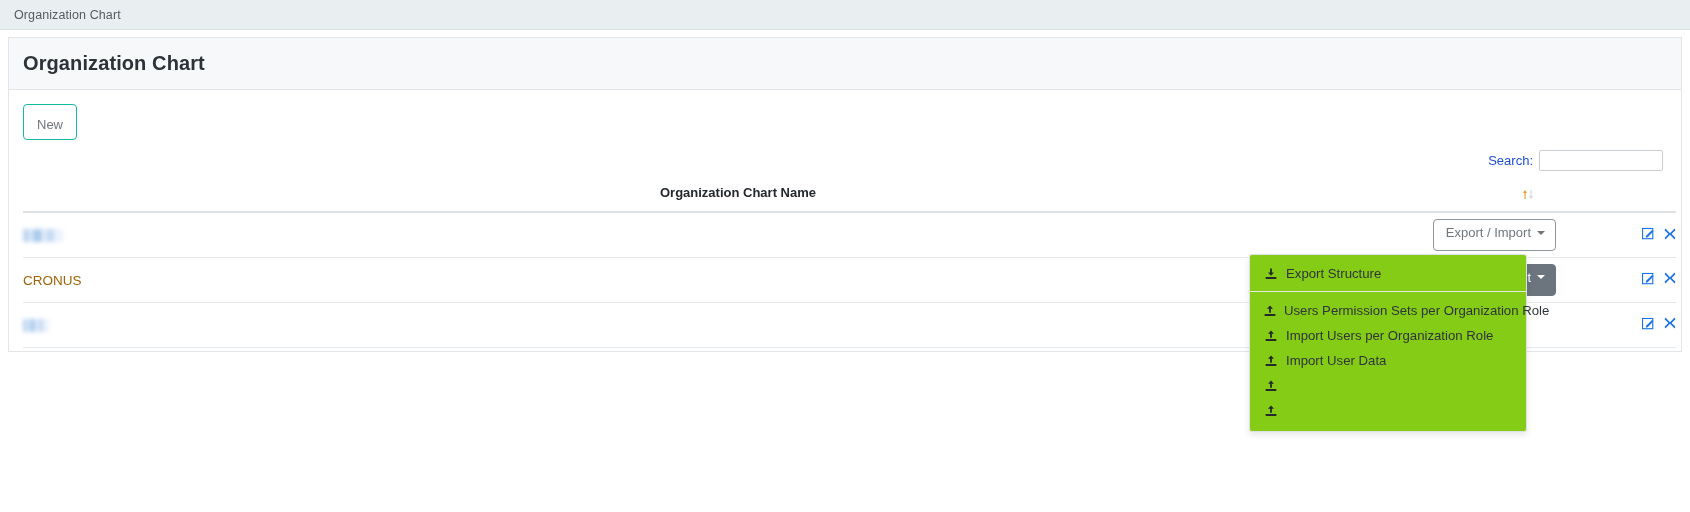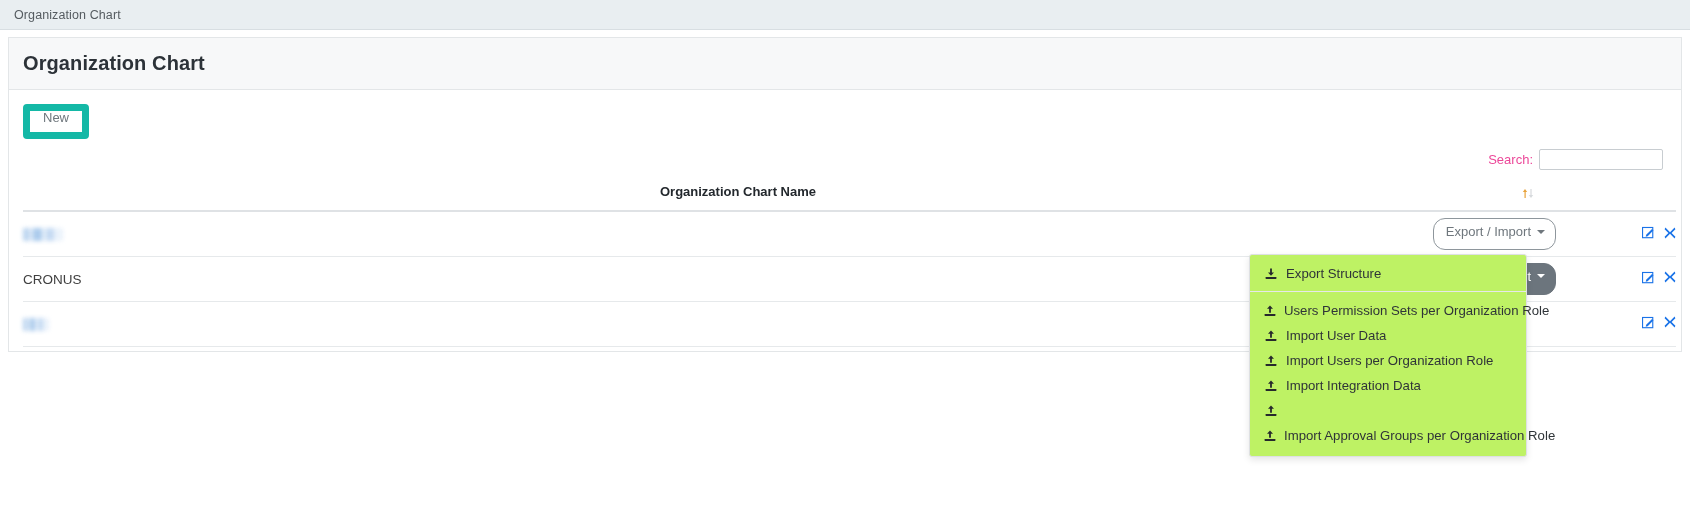--- a/index.html
+++ b/index.html
@@ -52,41 +52,41 @@
   }
 
   .card-body {
     padding: 14px 14px 0 14px;
     position: relative;
   }
 
   
   .btn-new {
     display: inline-block;
-    padding: 0 13px 7px 13px;
+    padding: 13px 13px 7px 13px;
     font-size: 13px;
     color: #6f777d;
     background: #ffffff;
-    border: 7px solid #14b8a6;
+    border: 1px solid #14b8a6;
     border-radius: 4px;
     line-height: 1.1;
     cursor: pointer;
   }
 
   
   .search-row {
     margin-top: 10px;
     display: flex;
     justify-content: flex-end;
     align-items: center;
     padding-right: 4px;
   }
   .search-label {
     font-size: 13px;
-    color: #ec4899;
+    color: #1d4ed8;
     margin-right: 6px;
   }
   .search-input {
     width: 124px;
     height: 21px;
     border: 1px solid #c8cdd1;
     border-radius: 2px;
     background: #fff;
     font-size: 13px;
     padding: 0 4px;
@@ -129,21 +129,21 @@
     padding: 0;
     height: 45px;
     vertical-align: middle;
   }
   td.cell-name    { padding-left: 18px; }
   td.cell-action  { text-align: right; padding-right: 186px; }
   td.cell-icons   { text-align: right; padding-right: 16px; white-space: nowrap; }
 
   .name-link {
     font-size: 13.5px;
-    color: #404040;
+    color: #a16207;
     text-decoration: none;
     cursor: pointer;
   }
   .name-redacted {
     display: inline-block;
     height: 13px;
     border-radius: 1px;
     background: linear-gradient(90deg,
         #b9d3ef 0%, #b9d3ef 16%,
         #dce9f7 16%, #dce9f7 26%,
@@ -156,21 +156,21 @@
     vertical-align: middle;
   }
   .name-redacted.w1 { width: 40px; }
   .name-redacted.w2 { width: 26px; }
 
   
   .btn-ei {
     display: inline-block;
     padding: 6px 10px 9px 12px;
     font-size: 13px;
-    border-radius: 12px;
+    border-radius: 4px;
     line-height: 1.15;
     cursor: pointer;
     white-space: nowrap;
   }
   .btn-ei.outline {
     color: #6f777d;
     background: #ffffff;
     border: 1px solid #8e969c;
   }
   .btn-ei.filled {
@@ -193,21 +193,21 @@
   
   .row-icons { display: inline-flex; align-items: center; gap: 9px; }
   .icon-edit, .icon-del { cursor: pointer; display: inline-block; line-height: 0; }
 
   
   .dropdown {
     position: absolute;
     left: 1240px;
     top: 164px;
     width: 278px;
-    background: #bef264;
+    background: #84cc16;
     border: 1px solid #dee0e3;
     border-radius: 3px;
     box-shadow: 0 3px 7px rgba(0,0,0,.10);
     padding: 6px 0 8px 0;
     z-index: 40;
   }
   .dd-item {
     display: flex;
     align-items: center;
     padding: 4px 14px 4px 14px;
@@ -372,58 +372,48 @@
         <span>Users Permission Sets per Organization Role</span>
       </div>
 
       <div class="dd-item">
         <span class="dd-ico">
           <svg width="12" height="12" viewBox="0 0 12 12">
             <path d="M6 0.4 L9 3.8 h-2.1 v4 h-1.8 v-4 H3 Z" fill="#26292c"></path>
             <rect x="0.6" y="9" width="10.8" height="2" rx="0.4" fill="#26292c"></rect>
           </svg>
         </span>
+        <span>Import Users per Organization Role</span>
+      </div>
+
+      <div class="dd-item">
+        <span class="dd-ico">
+          <svg width="12" height="12" viewBox="0 0 12 12">
+            <path d="M6 0.4 L9 3.8 h-2.1 v4 h-1.8 v-4 H3 Z" fill="#26292c"></path>
+            <rect x="0.6" y="9" width="10.8" height="2" rx="0.4" fill="#26292c"></rect>
+          </svg>
+        </span>
         <span>Import User Data</span>
       </div>
 
+
       <div class="dd-item">
         <span class="dd-ico">
           <svg width="12" height="12" viewBox="0 0 12 12">
             <path d="M6 0.4 L9 3.8 h-2.1 v4 h-1.8 v-4 H3 Z" fill="#26292c"></path>
             <rect x="0.6" y="9" width="10.8" height="2" rx="0.4" fill="#26292c"></rect>
           </svg>
         </span>
-        <span>Import Users per Organization Role</span>
       </div>
 
       <div class="dd-item">
         <span class="dd-ico">
           <svg width="12" height="12" viewBox="0 0 12 12">
             <path d="M6 0.4 L9 3.8 h-2.1 v4 h-1.8 v-4 H3 Z" fill="#26292c"></path>
             <rect x="0.6" y="9" width="10.8" height="2" rx="0.4" fill="#26292c"></rect>
           </svg>
         </span>
-        <span>Import Integration Data</span>
-      </div>
-
-      <div class="dd-item">
-        <span class="dd-ico">
-          <svg width="12" height="12" viewBox="0 0 12 12">
-            <path d="M6 0.4 L9 3.8 h-2.1 v4 h-1.8 v-4 H3 Z" fill="#26292c"></path>
-            <rect x="0.6" y="9" width="10.8" height="2" rx="0.4" fill="#26292c"></rect>
-          </svg>
-        </span>
-      </div>
-
-      <div class="dd-item">
-        <span class="dd-ico">
-          <svg width="12" height="12" viewBox="0 0 12 12">
-            <path d="M6 0.4 L9 3.8 h-2.1 v4 h-1.8 v-4 H3 Z" fill="#26292c"></path>
-            <rect x="0.6" y="9" width="10.8" height="2" rx="0.4" fill="#26292c"></rect>
-          </svg>
-        </span>
-        <span>Import Approval Groups per Organization Role</span>
       </div>
 
     </div>
 
   </div>
 </div>
 
 </body></html>

